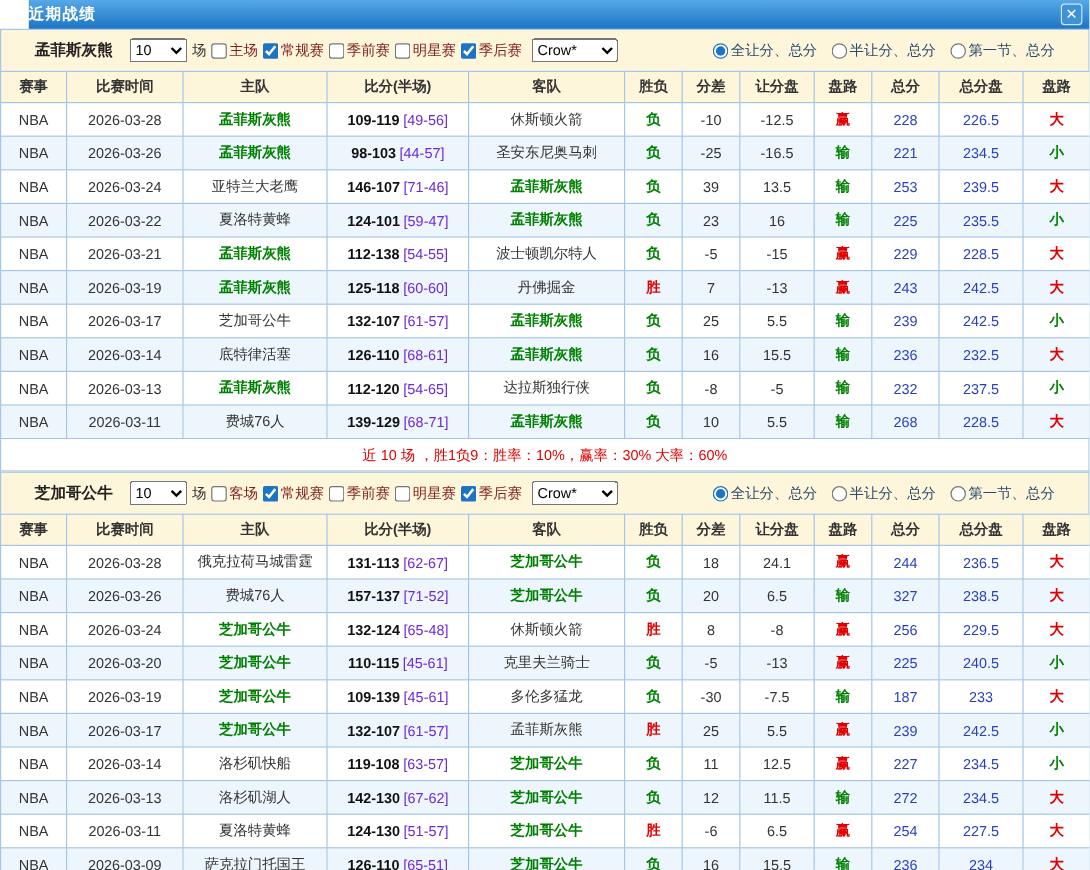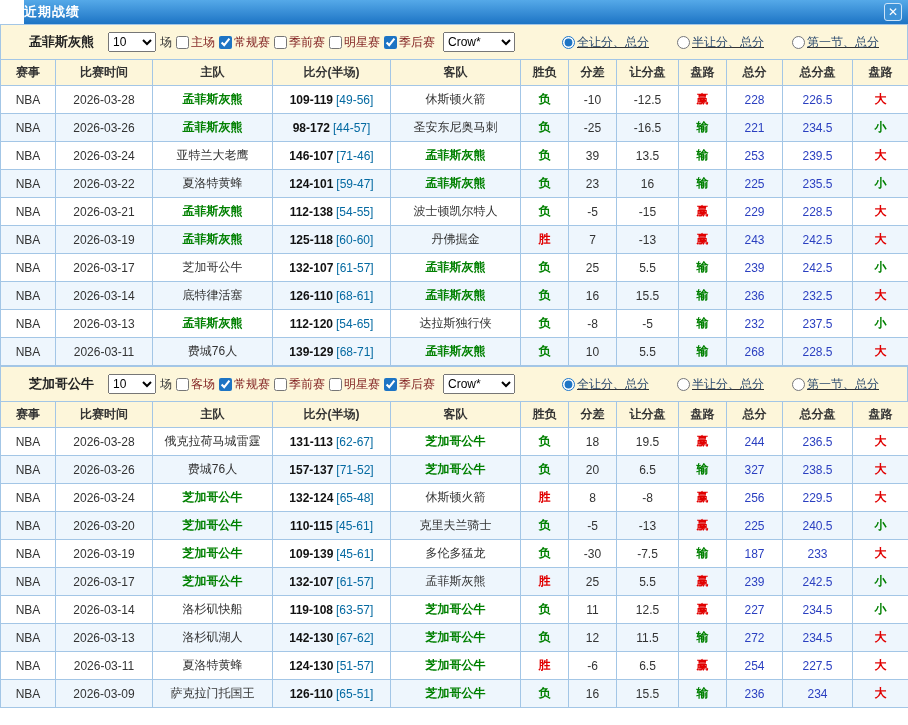--- a/index.html
+++ b/index.html
@@ -18,35 +18,35 @@
     display:flex; align-items:center; gap:4px; padding:0 10px 0 28px; }
   .team-name { font-weight:bold; font-size:13px; color:#222; margin-right:10px; }
   select { font-size:12px; height:20px; font-family:inherit; }
   .sel-games { width:48px; }
   .sel-crow { width:72px; margin-left:4px; }
   .cb, .rb { display:flex; align-items:center; gap:2px; cursor:pointer; }
   .cb input { width:13px; height:13px; margin:0; accent-color:#1d74c4; }
   .rb input { width:13px; height:13px; margin:0; accent-color:#1d74c4; }
   .cb span { color:#7f1d1d; }
   .rb span { color:#2c4a6e; }
-  .radios { margin-left:auto; display:flex; gap:28px; padding-right:18px;text-decoration:underline; }
+  .radios { margin-left:auto; display:flex; gap:12px; padding-right:18px; }
 
   table { border-collapse:collapse; width:908px; table-layout:fixed; }
   th { background:#fdf6da; height:26px; font-weight:bold; color:#333;
     border:1px solid #a3c6e6; font-size:12px; padding:0; }
   td { height:28px; text-align:center; border:1px solid #a3c6e6; font-size:12px;
     color:#333; padding:0 2px; overflow:hidden; white-space:nowrap; }
   tbody tr:nth-child(even) td { background:#eef6fd; }
   tbody tr:nth-child(odd) td { background:#ffffff; }
 
   .team { color:#008000; font-weight:bold; }
   .g { color:#008000; font-weight:bold; }
   .r { color:#e10000; font-weight:bold; }
   .score { font-weight:bold; color:#111; }
-  .half { color:#0369a1; margin-left:3px; }
+  .half { color:#6d28d9; margin-left:3px; }
   td.blue { color:#2a3fc0;margin-left:48px; }
 
   .summary { height:27px; border:1px solid #a3c6e6; border-top:none;
     display:flex; align-items:center; justify-content:center;
     font-size:12px; color:#e10000; background:#fff; }
 </style>
 </head>
 <body>
 
 <div class="app">
@@ -144,21 +144,21 @@
     <td>-12.5</td>
     <td class="r">赢</td>
     <td class="blue">228</td>
     <td class="blue">226.5</td>
     <td class="r">大</td>
   </tr>
         <tr>
     <td>NBA</td>
     <td>2026-03-26</td>
     <td class="team">孟菲斯灰熊</td>
-    <td><span class="score">98-172</span><span class="half">[44-57]</span></td>
+    <td><span class="score">98-103</span><span class="half">[44-57]</span></td>
     <td>圣安东尼奥马刺</td>
     <td class="g">负</td>
     <td>-25</td>
     <td>-16.5</td>
     <td class="g">输</td>
     <td class="blue">221</td>
     <td class="blue">234.5</td>
     <td class="g">小</td>
   </tr>
         <tr>
@@ -269,20 +269,21 @@
     <td>10</td>
     <td>5.5</td>
     <td class="g">输</td>
     <td class="blue">268</td>
     <td class="blue">228.5</td>
     <td class="r">大</td>
   </tr>
       </tbody>
   </table>
 
+  <div class="summary">近 10 场 ，胜1负9：胜率：10%，赢率：30% 大率：60%</div>
 
   <div class="filterbar">
     <span class="team-name">芝加哥公牛</span>
     <select class="sel-games">
       <option>10</option>
     </select>
     <span>场</span>
     <label class="cb">
         <input type="checkbox" style="">
         <span>客场</span>
@@ -355,21 +356,21 @@
     </thead>
     <tbody>
         <tr>
     <td>NBA</td>
     <td>2026-03-28</td>
     <td>俄克拉荷马城雷霆</td>
     <td><span class="score">131-113</span><span class="half">[62-67]</span></td>
     <td class="team">芝加哥公牛</td>
     <td class="g">负</td>
     <td>18</td>
-    <td>19.5</td>
+    <td>24.1</td>
     <td class="r">赢</td>
     <td class="blue">244</td>
     <td class="blue">236.5</td>
     <td class="r">大</td>
   </tr>
         <tr>
     <td>NBA</td>
     <td>2026-03-26</td>
     <td>费城76人</td>
     <td><span class="score">157-137</span><span class="half">[71-52]</span></td>

